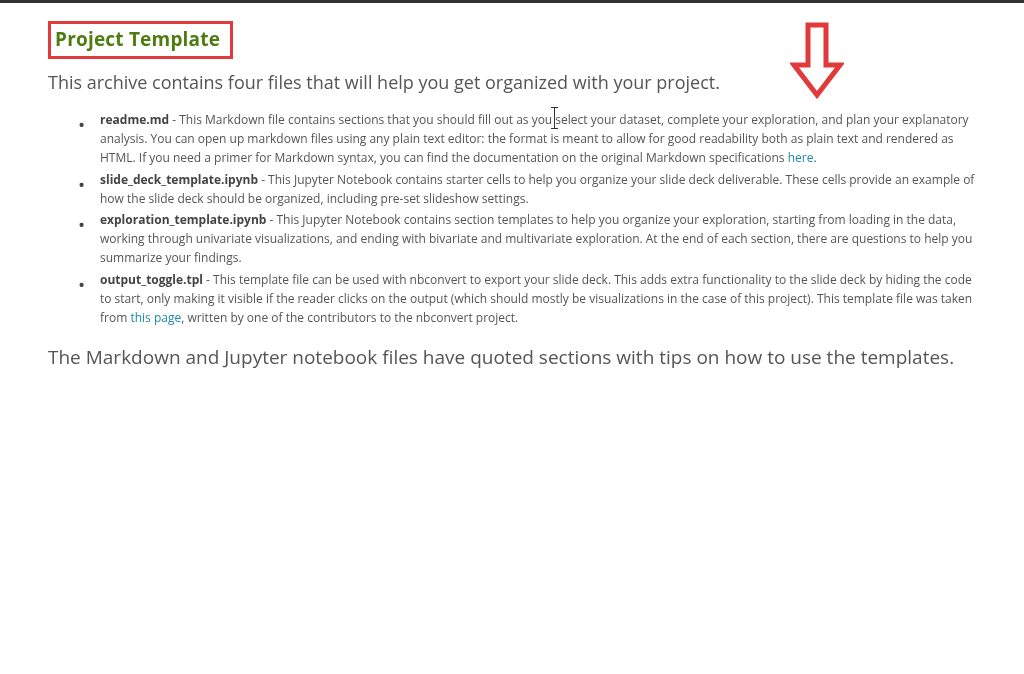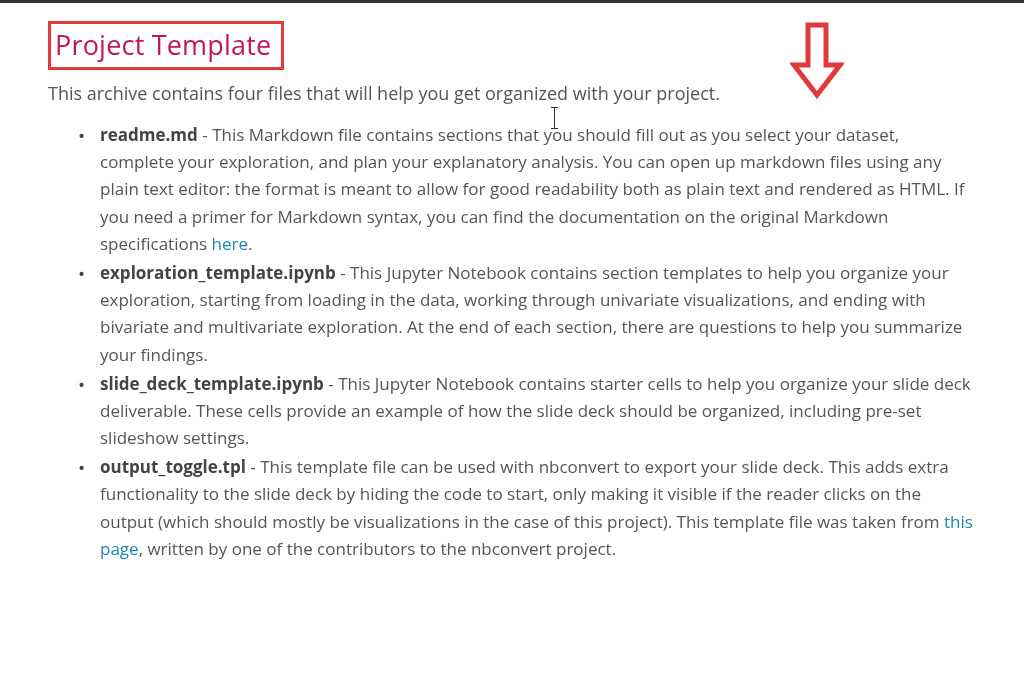--- a/index.html
+++ b/index.html
@@ -19,39 +19,39 @@
     .content {
       padding: 18px 48px 20px 48px;
     }
     .heading-box {
       display: inline-block;
       border: 3px solid #e03a3a;
       padding: 2px 10px 4px 4px;
       margin-bottom: 10px;
     }
     .heading {
-      font-size: 27px;
-      font-weight: 400;
-      color: #be185d;
+      font-size: 19px;
+      font-weight: 700;
+      color: #4d7c0f;
       letter-spacing: 0.2px;
     }
     .intro {
       font-size: 18px;
       color: #555;
       margin-bottom: 14px;
       line-height: 1.5;
     }
     ul {
       list-style: none;
       padding-left: 48px;
       margin-bottom: 16px;
     }
     li {
       position: relative;
-      font-size: 17px;
+      font-size: 12px;
       color: #555;
       line-height: 1.6;
       margin-bottom: 2px;
       padding-left: 4px;
     }
     li::before {
       content: "•";
       position: absolute;
       left: -18px;
       top: 0;
@@ -104,29 +104,30 @@
 <div class="content">
   <div class="heading-box">
     <h2 class="heading">Project Template</h2>
   </div>
   <p class="intro">This archive contains four files that will help you get organized with your project.</p>
   <ul>
     <li>
       <span class="file-name">readme.md</span><span> - This Markdown file contains sections that you should fill out as you select your dataset, complete your exploration, and plan your explanatory analysis. You can open up markdown files using any plain text editor: the format is meant to allow for good readability both as plain text and rendered as HTML. If you need a primer for Markdown syntax, you can find the documentation on the original Markdown specifications </span><a class="link">here</a><span>.</span>
     </li>
     <li>
-      <span class="file-name">exploration_template.ipynb</span><span> - This Jupyter Notebook contains section templates to help you organize your exploration, starting from loading in the data, working through univariate visualizations, and ending with bivariate and multivariate exploration. At the end of each section, there are questions to help you summarize your findings.</span>
+      <span class="file-name">slide_deck_template.ipynb</span><span> - This Jupyter Notebook contains starter cells to help you organize your slide deck deliverable. These cells provide an example of how the slide deck should be organized, including pre-set slideshow settings.</span>
     </li>
     <li>
-      <span class="file-name">slide_deck_template.ipynb</span><span> - This Jupyter Notebook contains starter cells to help you organize your slide deck deliverable. These cells provide an example of how the slide deck should be organized, including pre-set slideshow settings.</span>
+      <span class="file-name">exploration_template.ipynb</span><span> - This Jupyter Notebook contains section templates to help you organize your exploration, starting from loading in the data, working through univariate visualizations, and ending with bivariate and multivariate exploration. At the end of each section, there are questions to help you summarize your findings.</span>
     </li>
     <li>
       <span class="file-name">output_toggle.tpl</span><span> - This template file can be used with nbconvert to export your slide deck. This adds extra functionality to the slide deck by hiding the code to start, only making it visible if the reader clicks on the output (which should mostly be visualizations in the case of this project). This template file was taken from </span><a class="link">this page</a><span>, written by one of the contributors to the nbconvert project.</span>
     </li>
   </ul>
+  <p class="footer">The Markdown and Jupyter notebook files have quoted sections with tips on how to use the templates.</p>
 </div>
 
 <div class="arrow-annotation">
   <svg width="54" height="78" viewBox="0 0 54 78">
     <path d="M 18 4 L 36 4 L 36 44 L 50 44 L 27 74 L 4 44 L 18 44 Z" fill="none" stroke="#e03a3a" stroke-width="5" stroke-linejoin="miter"></path>
   </svg>
 </div>
 
 <div class="text-cursor"></div>
 

